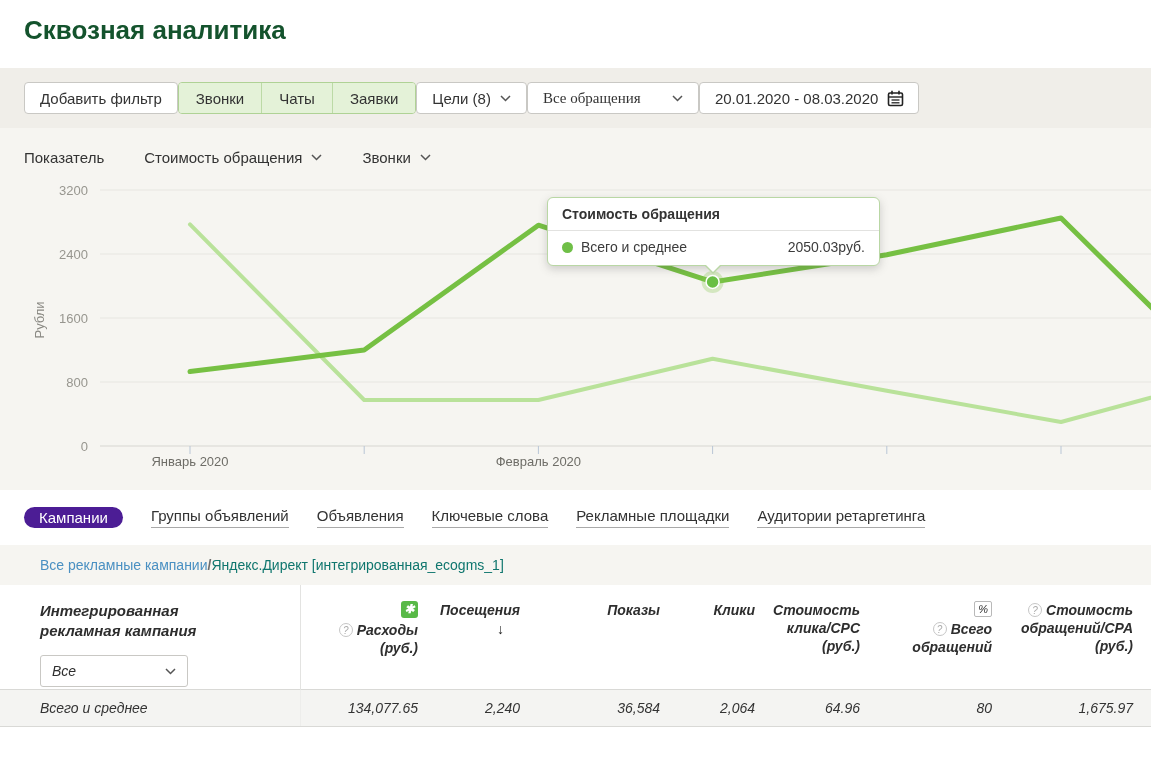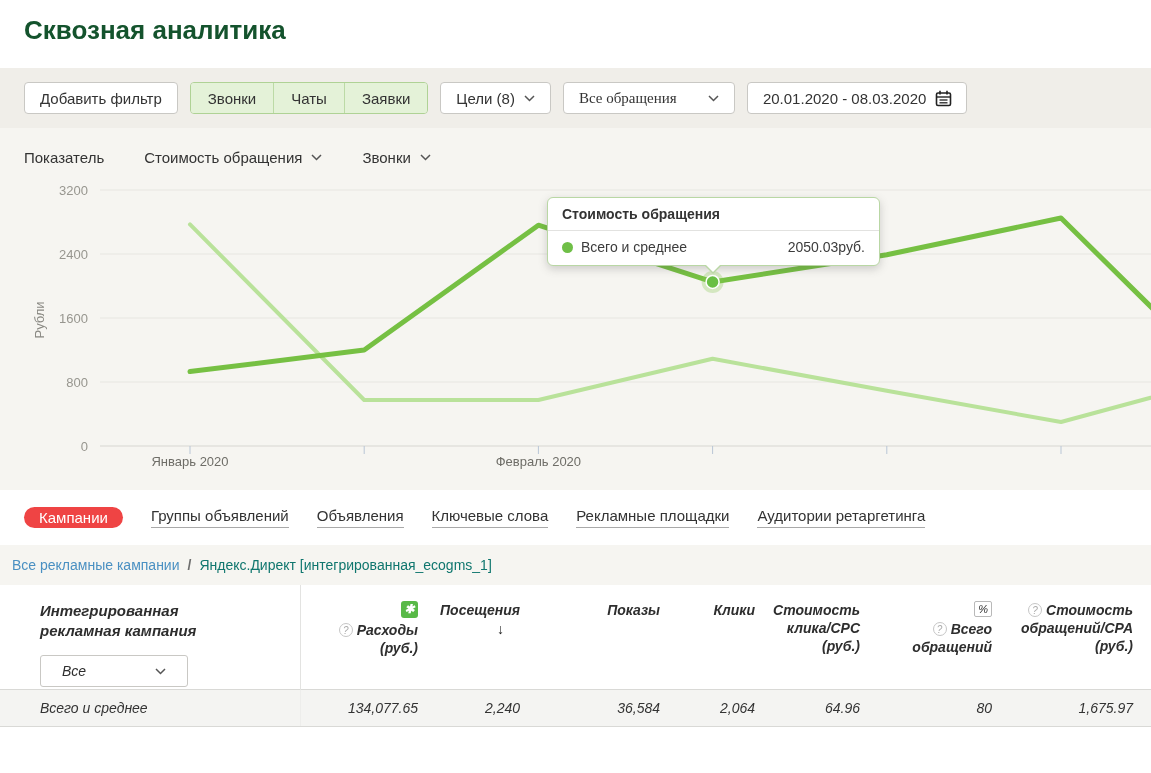--- a/index.html
+++ b/index.html
@@ -6,21 +6,21 @@
   html,body { width:1151px; height:773px; overflow:hidden; background:#fff;
     font-family:"Liberation Sans", sans-serif; color:#333; }
   #app { position:relative; width:1151px; height:773px; }
 
   
   .page-header { height:68px; background:#fff; padding:15px 0 0 24px; }
   .page-title { font-size:26px; font-weight:700; color:#14532d; }
 
   
   .filter-bar { height:60px; background:#f0eee9; display:flex; align-items:center;
-    padding:0 24px; gap:12px; }
+    padding:0 24px; gap:0; }
   .btn { height:32px; background:#fff; border:1px solid #c9c8c4; border-radius:4px;
     display:flex; align-items:center; padding:0 15px; font-size:15px; color:#333;
     cursor:pointer; white-space:nowrap; }
   .seg-group { display:flex; height:32px; border:1px solid #afd295; border-radius:4px;
     overflow:hidden; }
   .seg { background:#e4f2d8; padding:0 17px; display:flex; align-items:center;
     font-size:15px; color:#333; cursor:pointer; border-left:1px solid #bcdaa6; }
   .seg:first-child { border-left:none; }
   .chev { margin-left:9px; flex:0 0 auto; }
   .select-box { justify-content:space-between; }
@@ -47,43 +47,43 @@
   .tt-arrow { position:absolute; left:156px; bottom:-9px; width:0; height:0;
     border-left:9px solid transparent; border-right:9px solid transparent;
     border-top:9px solid #b9d7a4; }
   .tt-arrow::after { content:''; position:absolute; left:-8px; top:-10px; width:0; height:0;
     border-left:8px solid transparent; border-right:8px solid transparent;
     border-top:8px solid #fff; }
 
   
   .tabs-row { background:#fff; height:55px; display:flex; align-items:center;
     gap:28px; padding-left:24px; }
-  .tab-pill { background:#ef4444; color:#fff; border-radius:15px; padding:2px 15px;
+  .tab-pill { background:#4c1d95; color:#fff; border-radius:15px; padding:2px 15px;
     font-size:15px; cursor:default; }
   .tab-link { font-size:15px; color:#333; border-bottom:1px solid #a9a9a9;
     padding-bottom:3px; cursor:pointer; }
 
   
   .breadcrumb { background:#f6f5f1; height:40px; display:flex; align-items:center;
-    gap:8px; padding-left:12px; font-size:14px; }
+    padding-left:40px; font-size:14px; }
   .bc-link { color:#4a90c2; cursor:pointer; }
   .bc-sep { color:#6d6d6d; font-weight:700; }
   .bc-current { color:#0f766e; }
 
   
   table { width:1151px; border-collapse:collapse; table-layout:fixed; font-size:14px;font-style:italic; }
   col.c1{width:300px} col.c2{width:118px} col.c3{width:102px} col.c4{width:140px}
   col.c5{width:95px} col.c6{width:105px} col.c7{width:132px} col.c8{width:159px}
   thead td { height:104px; vertical-align:top; padding-top:16px; text-align:right;
     font-weight:600; color:#2e2e2e; line-height:1.3; }
   thead td.first { text-align:left; padding-left:40px; border-right:1px solid #e3e3e1; }
   .col1-label { width:210px; font-size:15px; }
   .col-filter-select { margin-top:15px; width:148px; height:32px; background:#fff;
     border:1px solid #c9c8c4; border-radius:3px; display:flex; align-items:center;
-    justify-content:space-between; padding:0 21px; font-size:14px; font-weight:400;
+    justify-content:space-between; padding:0 11px; font-size:14px; font-weight:400;
     cursor:pointer; }
   .hdr-stack { display:flex; flex-direction:column; align-items:flex-end; }
   .gear-icon { width:17px; height:17px; background:#58b947; border-radius:3px; color:#fff;
     font-size:12px; line-height:17px; text-align:center; margin-bottom:3px; cursor:pointer; }
   .pct-badge { border:1px solid #b9b9b9; border-radius:2px; font-size:11px; font-weight:400;
     padding:0 3px; line-height:14px; margin-bottom:3px; cursor:pointer; }
   .help-icon { display:inline-block; width:14px; height:14px; border:1px solid #c6c6c6;
     border-radius:50%; color:#ababab; font-size:10px; font-weight:400; line-height:13px;
     text-align:center; margin-right:4px; vertical-align:1px; cursor:pointer; }
   .sort-arrow { font-weight:700; font-size:14px; color:#222; padding-right:16px;

